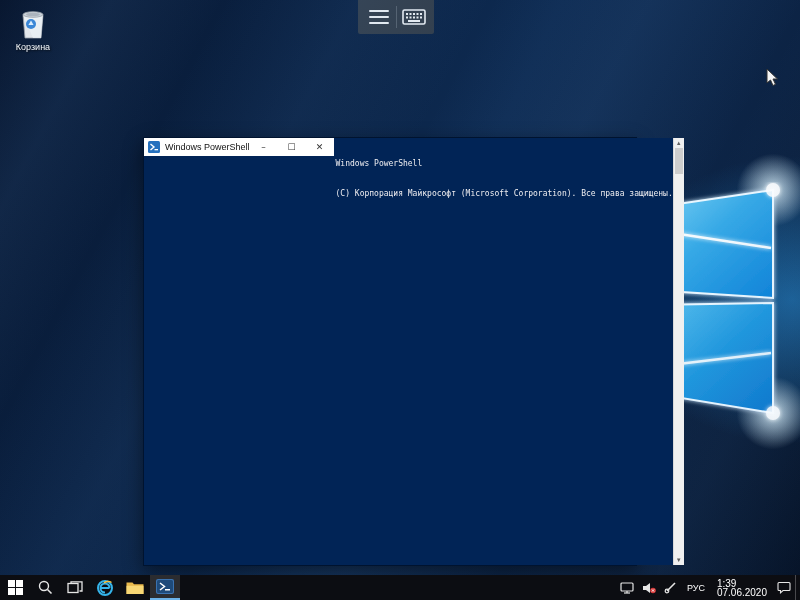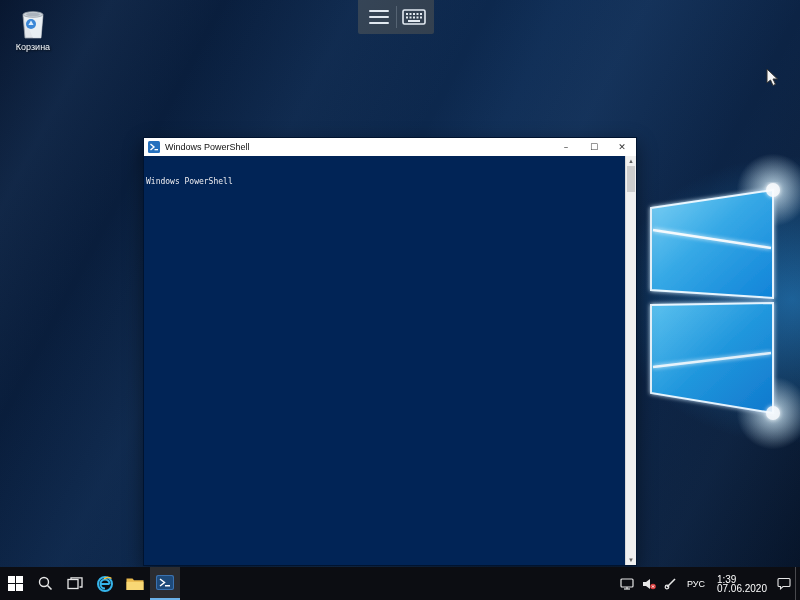--- a/index.html
+++ b/index.html
@@ -46,21 +46,21 @@
   .vm-btn { width:34px; height:30px; display:flex; align-items:center; justify-content:center; cursor:pointer; }
   .vm-sep { width:1px; height:22px; background:#55616e; }
   .hamburger { width:20px; }
   .hamburger div { height:2px; background:#e8edf2; margin:4px 0; border-radius:1px; }
 
   
   .ps-window {
     position:absolute; left:143px; top:137px; width:494px; height:429px;
     border:1px solid rgba(0,0,0,.45);
     box-shadow:0 6px 18px rgba(0,0,0,.45);
-    display:flex; flex-direction:column; background:#012456;
+    display:flex; flex-direction:row; background:#012456;
   }
   .titlebar {
     height:18px; background:#ffffff; display:flex; align-items:center; flex:0 0 18px;
   }
   .titlebar .app-icon { width:12px; height:12px; margin:0 5px 0 4px; flex:0 0 auto; }
   .titlebar .title { font-size:9px; color:#111; flex:1 1 auto; white-space:nowrap; }
   .win-controls { display:flex; height:100%; flex:0 0 auto; }
   .win-ctl {
     width:28px; height:100%; display:flex; align-items:center; justify-content:center;
     font-size:9px; color:#333; cursor:pointer; font-family:"DejaVu Sans", sans-serif;
@@ -81,21 +81,21 @@
   .scrollbar {
     flex:0 0 10px; background:#f0f0f0; display:flex; flex-direction:column;
     align-items:center; border-left:1px solid #d9d9d9;
   }
   .sb-arrow { width:10px; height:10px; font-size:6px; color:#606060; text-align:center; line-height:10px; cursor:pointer; }
   .sb-thumb { width:8px; height:26px; background:#cdcdcd; cursor:pointer; }
   .sb-track { flex:1 1 auto; }
 
   
   .taskbar {
-    position:absolute; left:0; bottom:0; width:800px; height:33px;
+    position:absolute; left:0; bottom:0; width:800px; height:25px;
     background:#0c0d12; display:flex; align-items:stretch; z-index:50;
   }
   .tb-btn {
     width:30px; display:flex; align-items:center; justify-content:center; cursor:pointer;
   }
   .tb-btn.active { background:rgba(255,255,255,.13); border-bottom:2px solid #6cb2e8; }
   .tb-spacer { flex:1 1 auto; }
 
   .tray { display:flex; align-items:center; }
   .tray-btn { padding:0 4px; height:100%; display:flex; align-items:center; justify-content:center; cursor:pointer; }
@@ -195,20 +195,21 @@
     <div class="win-controls">
       <div class="win-ctl">–</div>
       <div class="win-ctl">☐</div>
       <div class="win-ctl close">✕</div>
     </div>
   </div>
 
   <div class="console-wrap">
     <div class="console">
       <div class="line">Windows PowerShell</div>
+      <div class="line">(C) Корпорация Майкрософт (Microsoft Corporation). Все права защищены.</div>
       <div class="line"></div>
     </div>
     <div class="scrollbar">
       <div class="sb-arrow">▲</div>
       <div class="sb-thumb"></div>
       <div class="sb-track"></div>
       <div class="sb-arrow">▼</div>
     </div>
   </div>
 </div>

